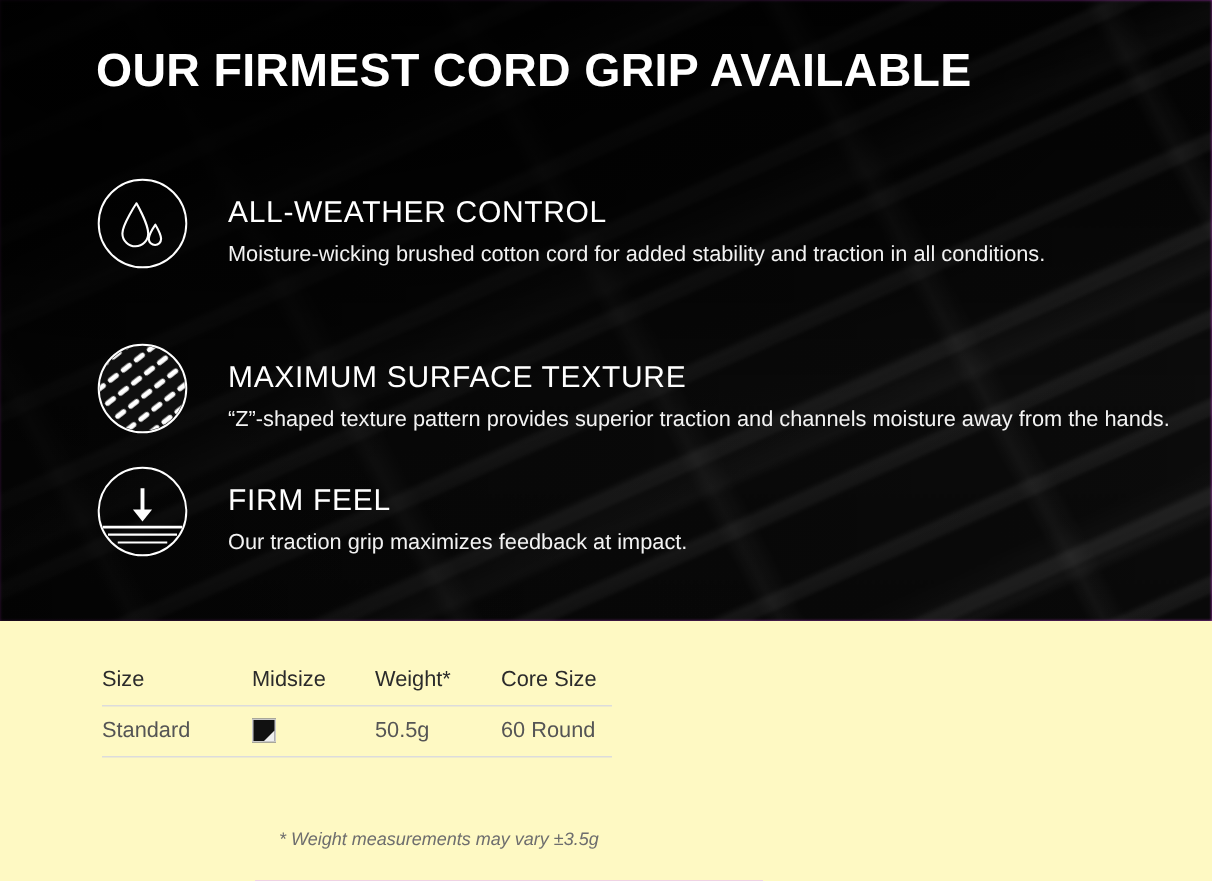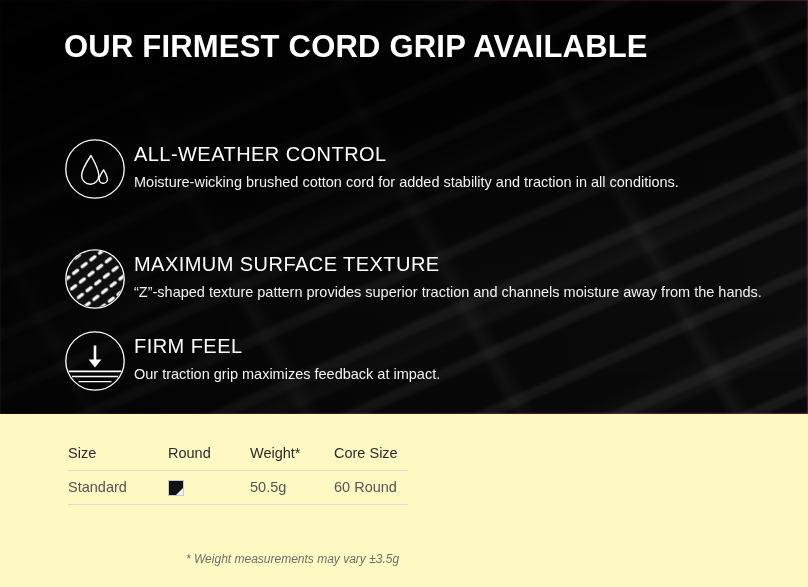--- a/index.html
+++ b/index.html
@@ -8,21 +8,21 @@
     font-family:"Liberation Sans", sans-serif;
     background:#efefef;
     overflow:hidden;
   }
   .page { position:relative; width:808px; height:587px; }
 
   
   .hero {
     position:relative;
     width:808px; height:414px;
-    background:#ec4899;
+    background:#d946ef;
     overflow:hidden;
   }
   .hero-bg {
     position:absolute; inset:0;
     background-color:#121212;
     background-image:
       repeating-linear-gradient(-24deg,
         rgba(255,255,255,0.00) 0px, rgba(255,255,255,0.00) 16px,
         rgba(255,255,255,0.065) 18px, rgba(255,255,255,0.085) 26px,
         rgba(255,255,255,0.00) 30px, rgba(255,255,255,0.00) 54px),
@@ -47,21 +47,21 @@
   .hero-inner { position:relative; z-index:3; }
 
   .hero-title {
     position:absolute; left:64px; top:29px;
     font-size:31px; font-weight:bold; color:#ffffff;
     letter-spacing:0.2px; white-space:nowrap;
   }
 
   .feature {
     position:absolute; left:64px;
-    display:flex; align-items:flex-start; gap:0;margin-top:20px;
+    display:flex; align-items:flex-end; gap:18px;
   }
   .feature-1 { top:118px; }
   .feature-2 { top:228px; }
   .feature-3 { top:310px; }
 
   .feature-icon {
     width:62px; height:62px; flex:0 0 62px;
     position:relative;
   }
   .feature-text { margin-left:8px; padding-top:5px; }
@@ -202,21 +202,21 @@
       </div>
 
     </div>
   </section>
 
   <section class="spec">
     <table class="spec-table">
       <thead>
         <tr>
           <th class="col-size">Size</th>
-          <th class="col-colors">Round</th>
+          <th class="col-colors">Midsize</th>
           <th class="col-weight">Weight*</th>
           <th class="col-core">Core Size</th>
         </tr>
       </thead>
       <tbody>
         <tr>
           <td>Standard</td>
           <td>
             <span class="swatch"></span>
           </td>

